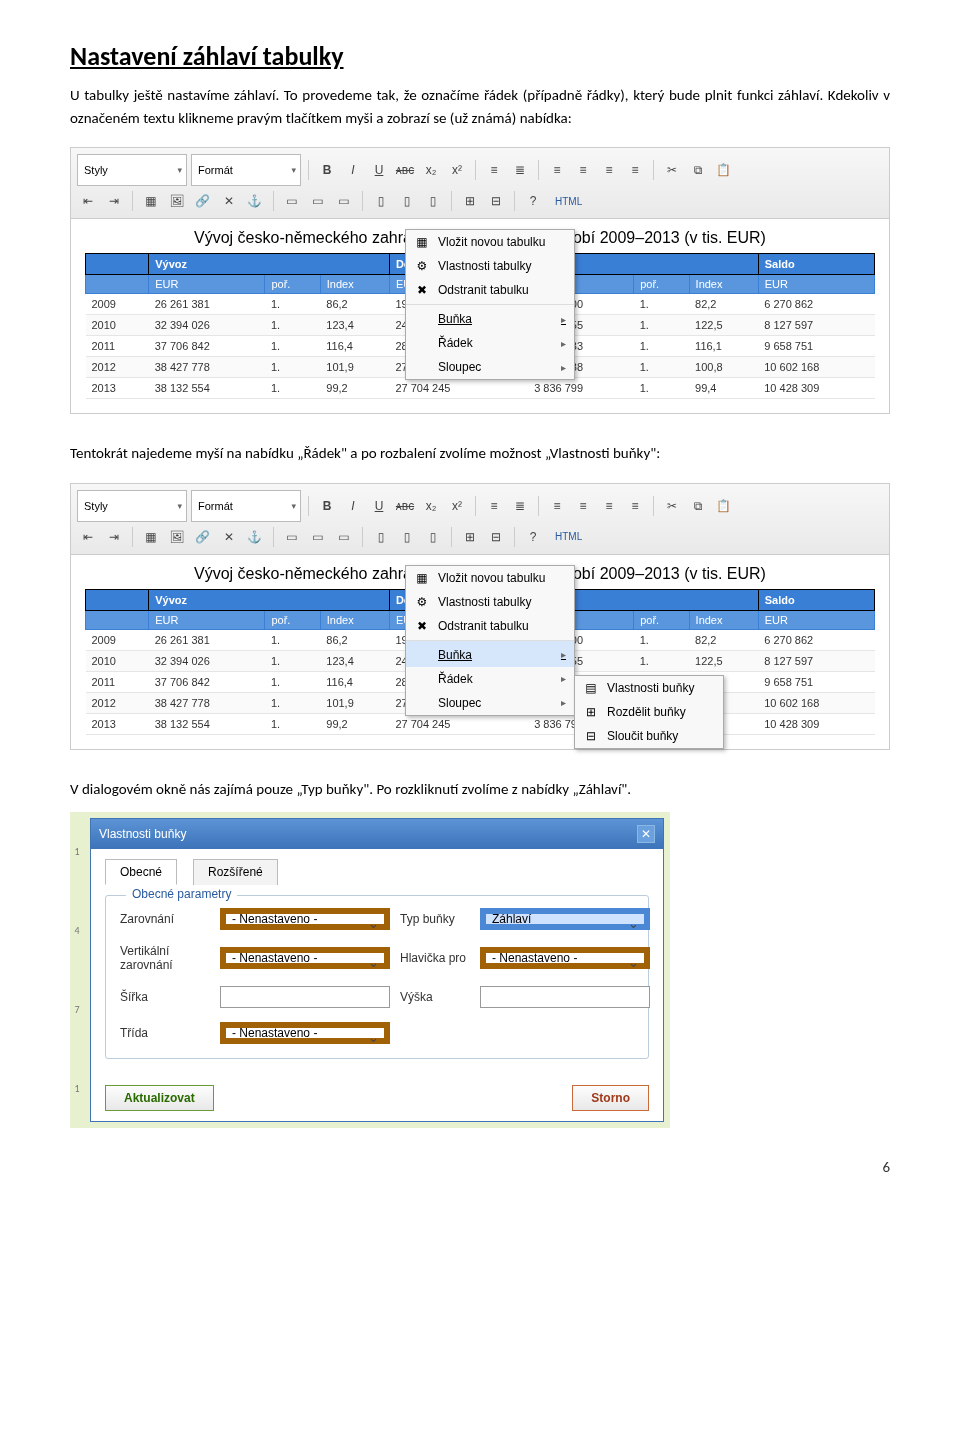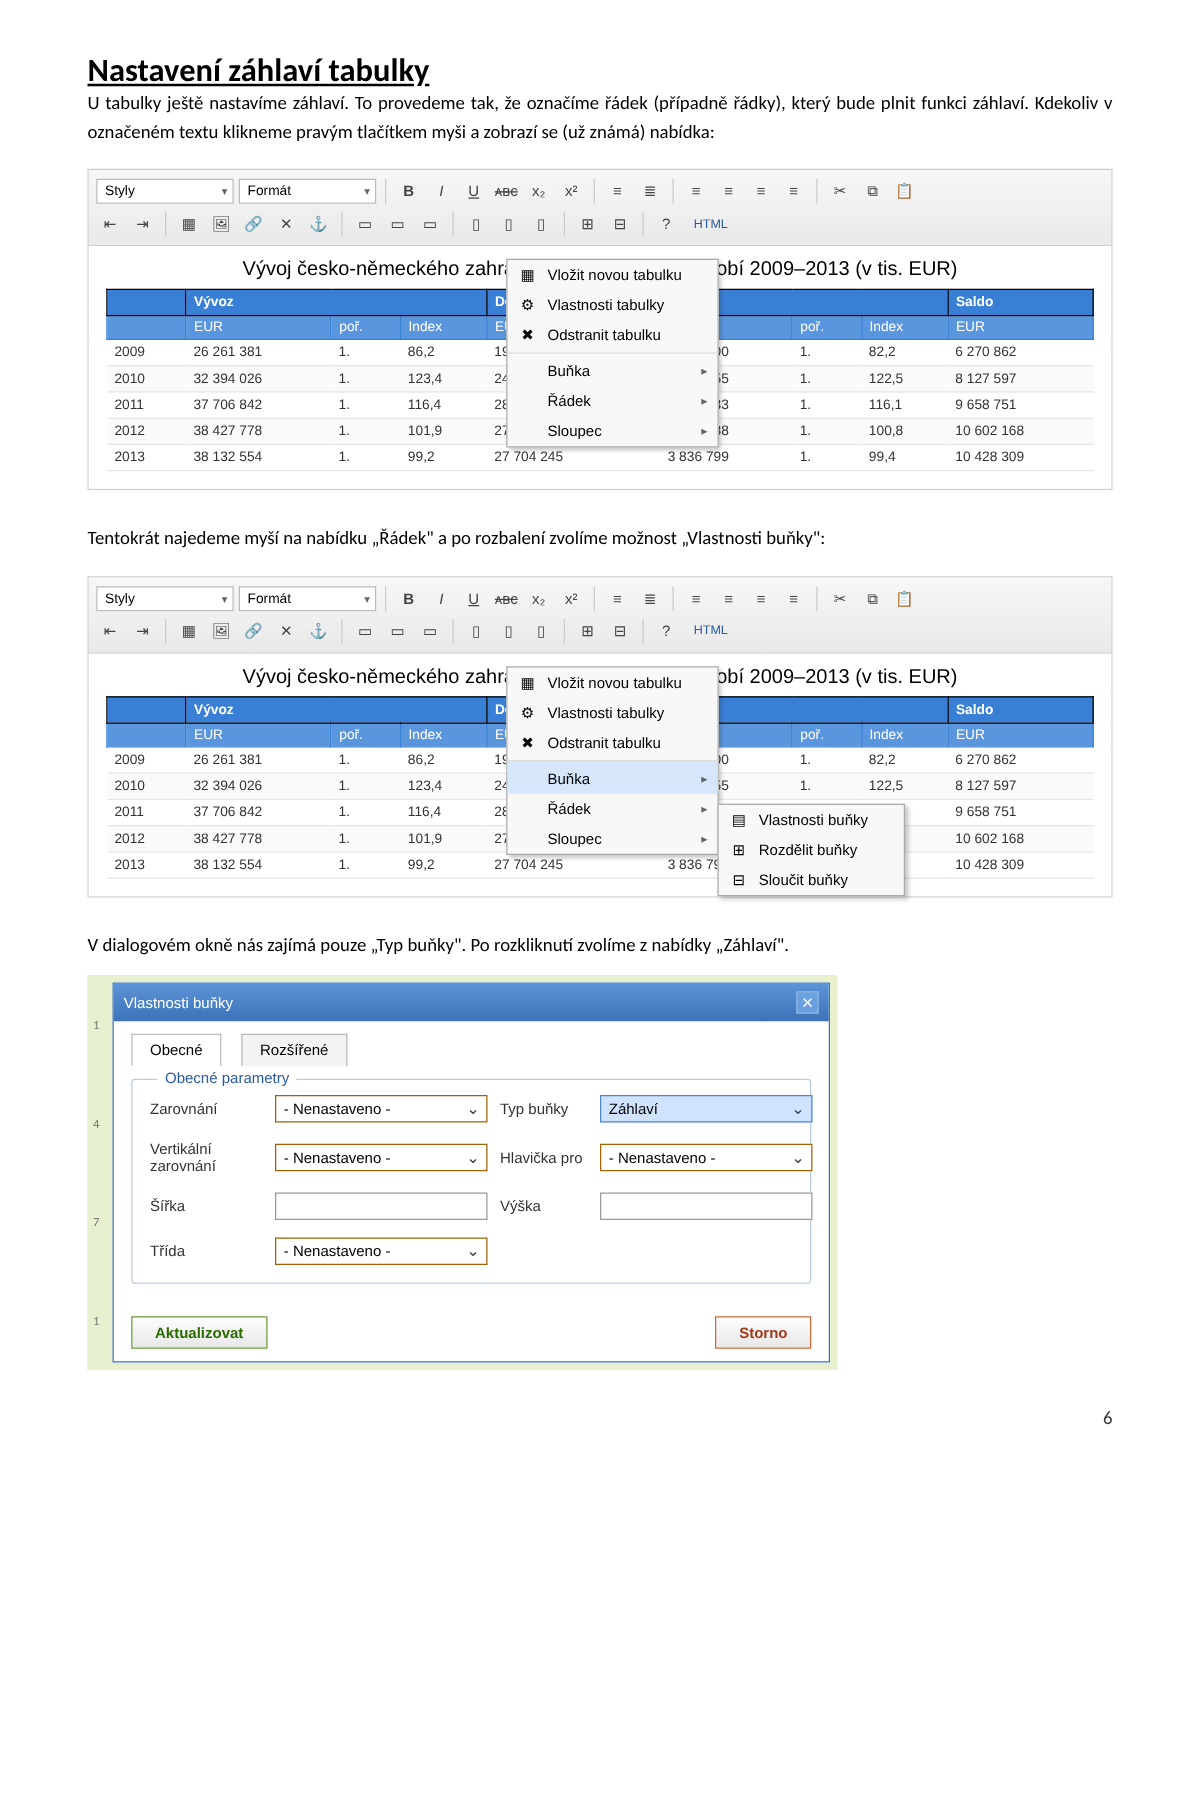--- a/index.html
+++ b/index.html
@@ -7,20 +7,21 @@
     font-family: Calibri, Arial, sans-serif;
     background: #fff;
     width: 960px;
     padding: 40px 70px;
     color: #000;
   }
   h1 {
     font-size: 26px;
     font-weight: bold;
     color: #000;
+    margin-bottom: 12px;
     text-decoration: underline;
   }
   .body-text {
     font-size: 15px;
     line-height: 1.5;
     text-align: justify;
     margin-bottom: 8px;
   }
   .screenshot {
     margin: 18px 0 28px 0;
@@ -35,21 +36,21 @@
     border-bottom: 1px solid #ccc;
     padding: 4px 6px;
   }
   .tb-row {
     display: flex;
     align-items: center;
     gap: 4px;
     padding: 2px 0;
   }
   .tb-sel {
-    height: 20px;
+    height: 32px;
     border: 1px solid #bbb;
     background: #fff;
     display: flex;
     align-items: center;
     padding: 0 18px 0 6px;
     font-size: 11px;
     position: relative;
   }
   .tb-sel::after {
     content: "▾";
@@ -114,21 +115,21 @@
   .ctx-menu .mi {
     display: flex; align-items: center;
     padding: 4px 8px;
     gap: 8px;
   }
   .ctx-menu .mi .ic {
     width: 16px; height: 16px;
     display: flex; align-items: center; justify-content: center;
     font-size: 12px;
   }
-  .ctx-menu .mi.sep { border-top:1px solid #ddd; margin-top:2px; padding-top:6px; }
+  .ctx-menu .mi.sep { border-top:1px solid #ddd; margin-top:2px; padding-top:6px;text-decoration:underline; }
   .ctx-menu .mi .arr { margin-left:auto; font-size:10px; color:#666; }
   .ctx-menu .mi.hl { background:#d6e6fb; }
   .submenu {
     position: absolute;
     top: 86px; left: 489px;
     width: 150px;
     background: #f8f8f8;
     border: 1px solid #aaa;
     box-shadow: 2px 2px 4px rgba(0,0,0,.25);
     font-size: 12px;
@@ -189,21 +190,21 @@
   }
   .form-grid {
     display:grid;
     grid-template-columns: 90px 170px 70px 170px;
     row-gap: 14px;
     column-gap: 10px;
     align-items:center;
   }
   .form-grid label { font-size:12px; color:#333; }
   .sel {
-    height:22px; border:1px solid #a16207; background:#fff;
+    height:22px; border:6px solid #a16207; background:#fff;
     display:flex; align-items:center; padding:0 18px 0 6px;
     font-size:12px; position:relative;
   }
   .sel::after { content:"⌄"; position:absolute; right:5px; top:2px; font-size:13px; color:#444;}
   .sel.hl { background:#cfe3ff; border-color:#4a88d6; }
   .txt {
     height:22px; border:1px solid #999; background:#fff;
   }
   .dlg-buttons {
     display:flex; justify-content:space-between;

